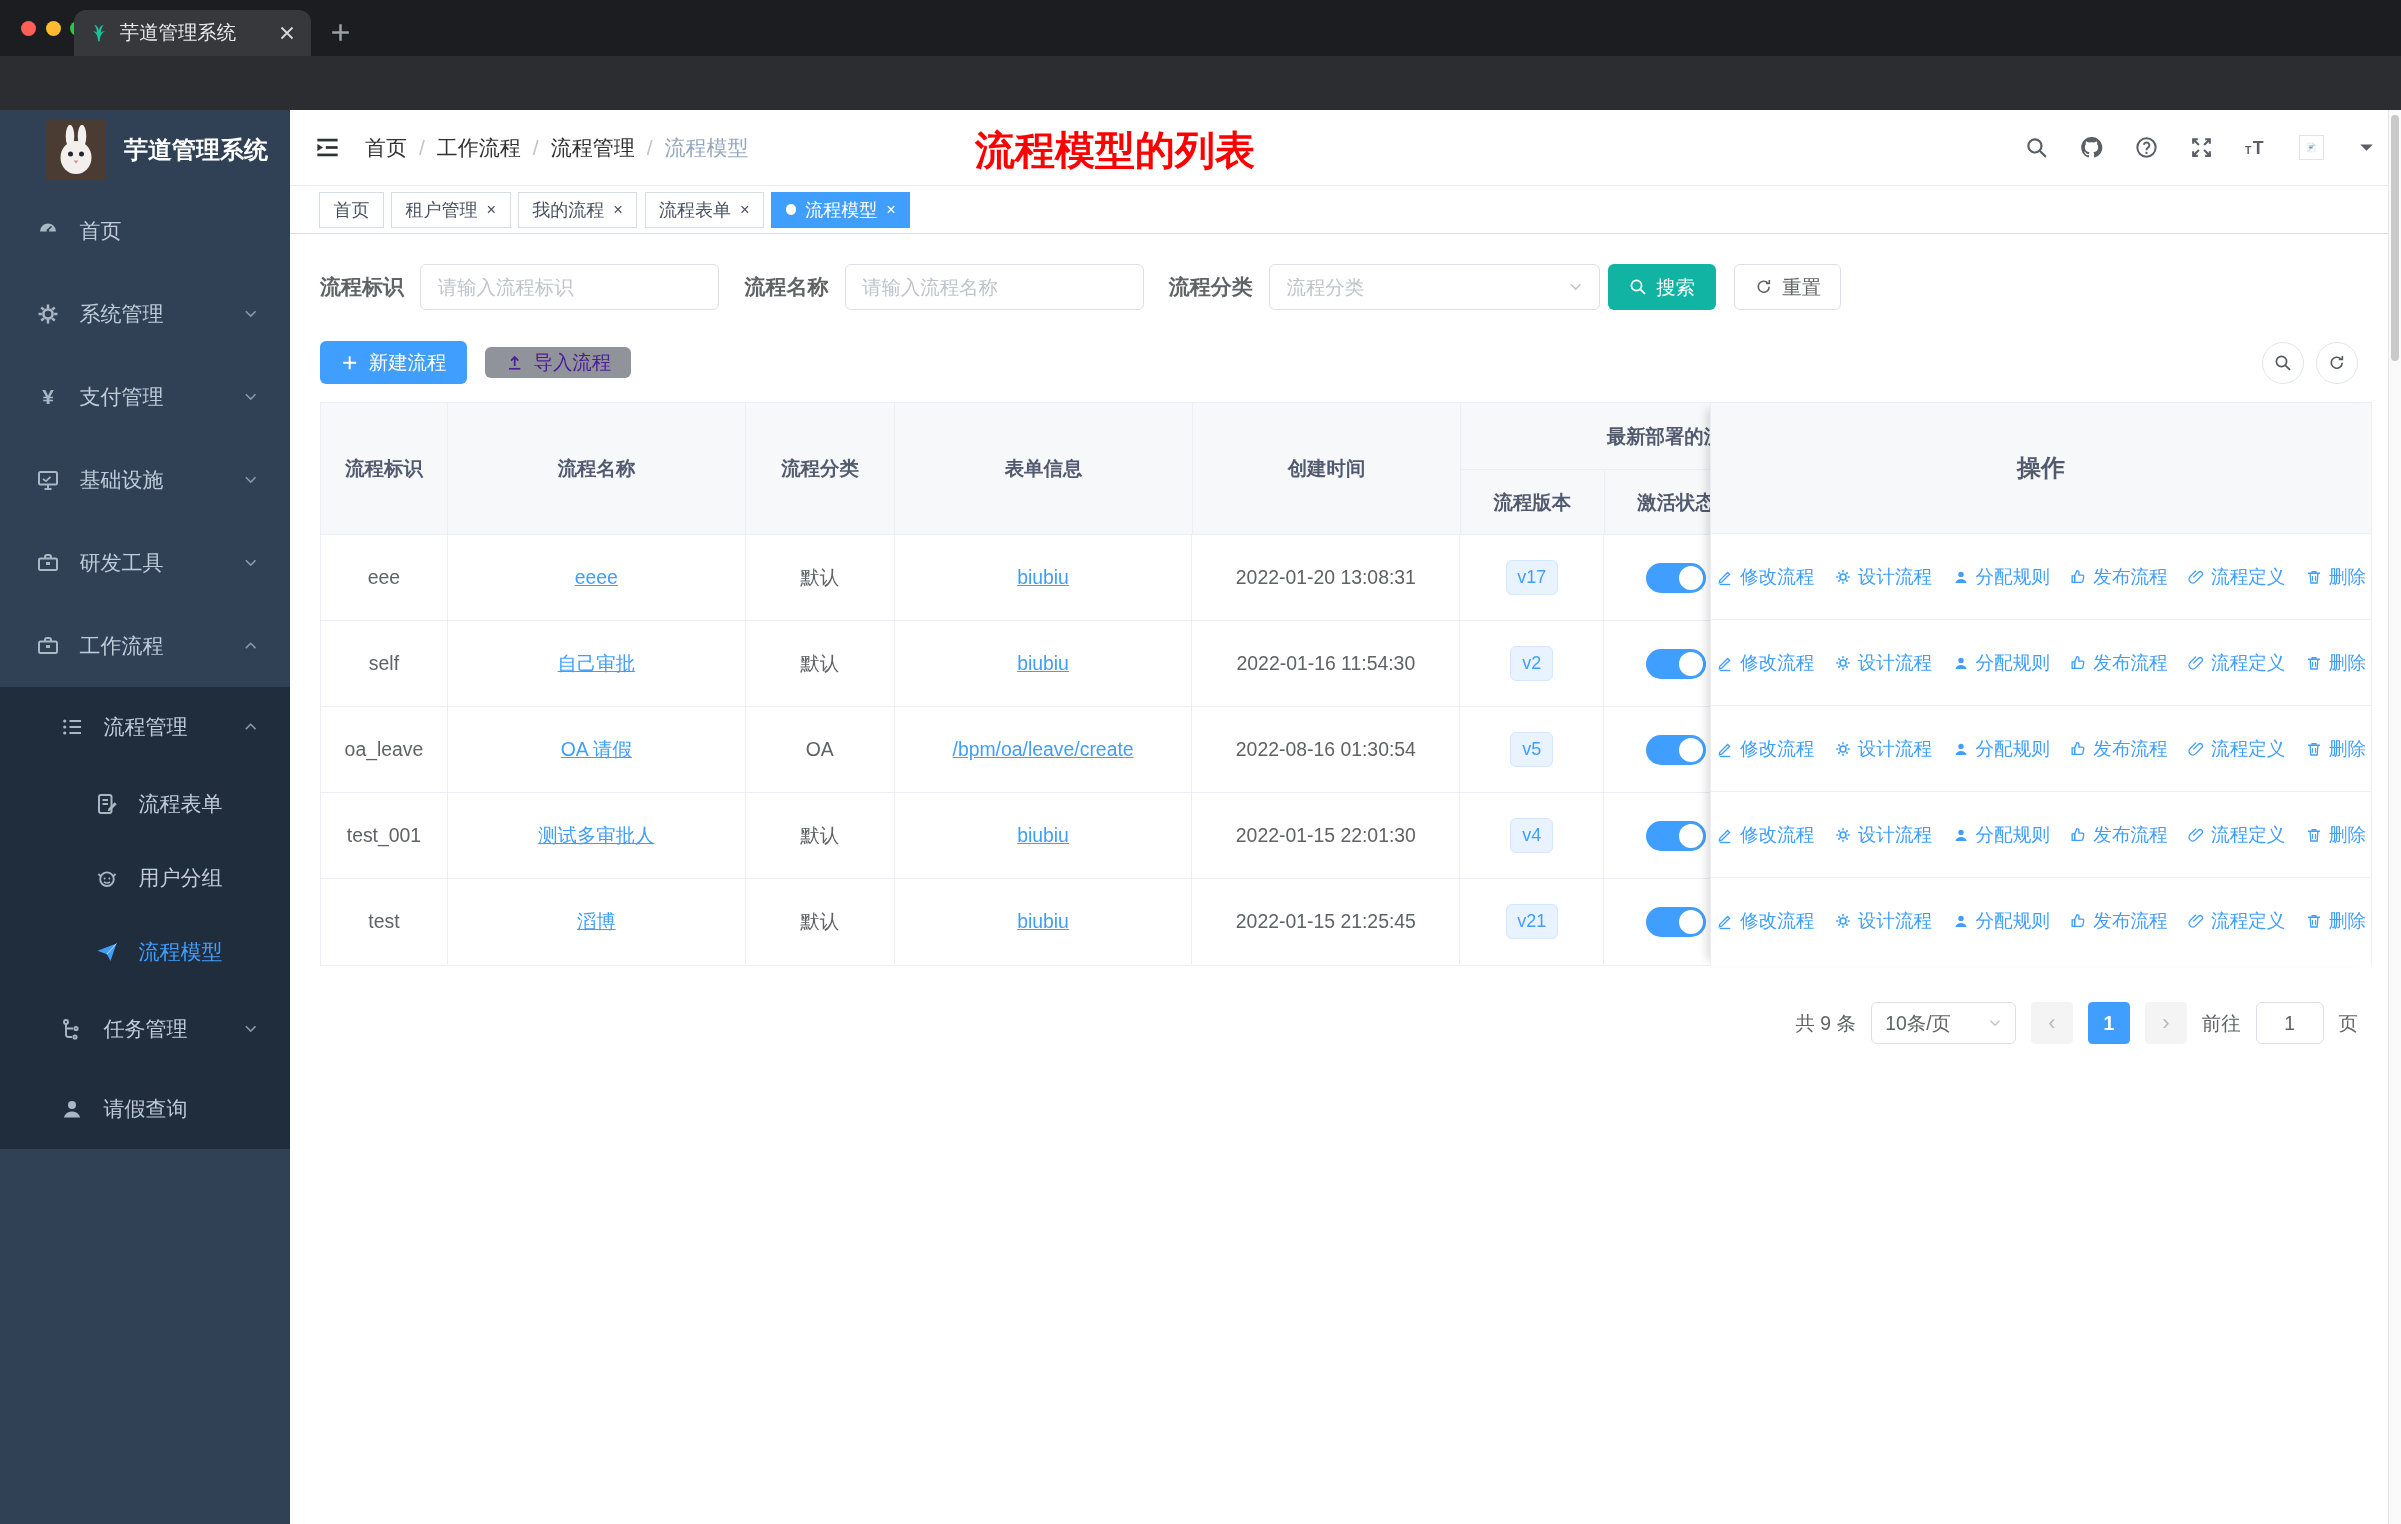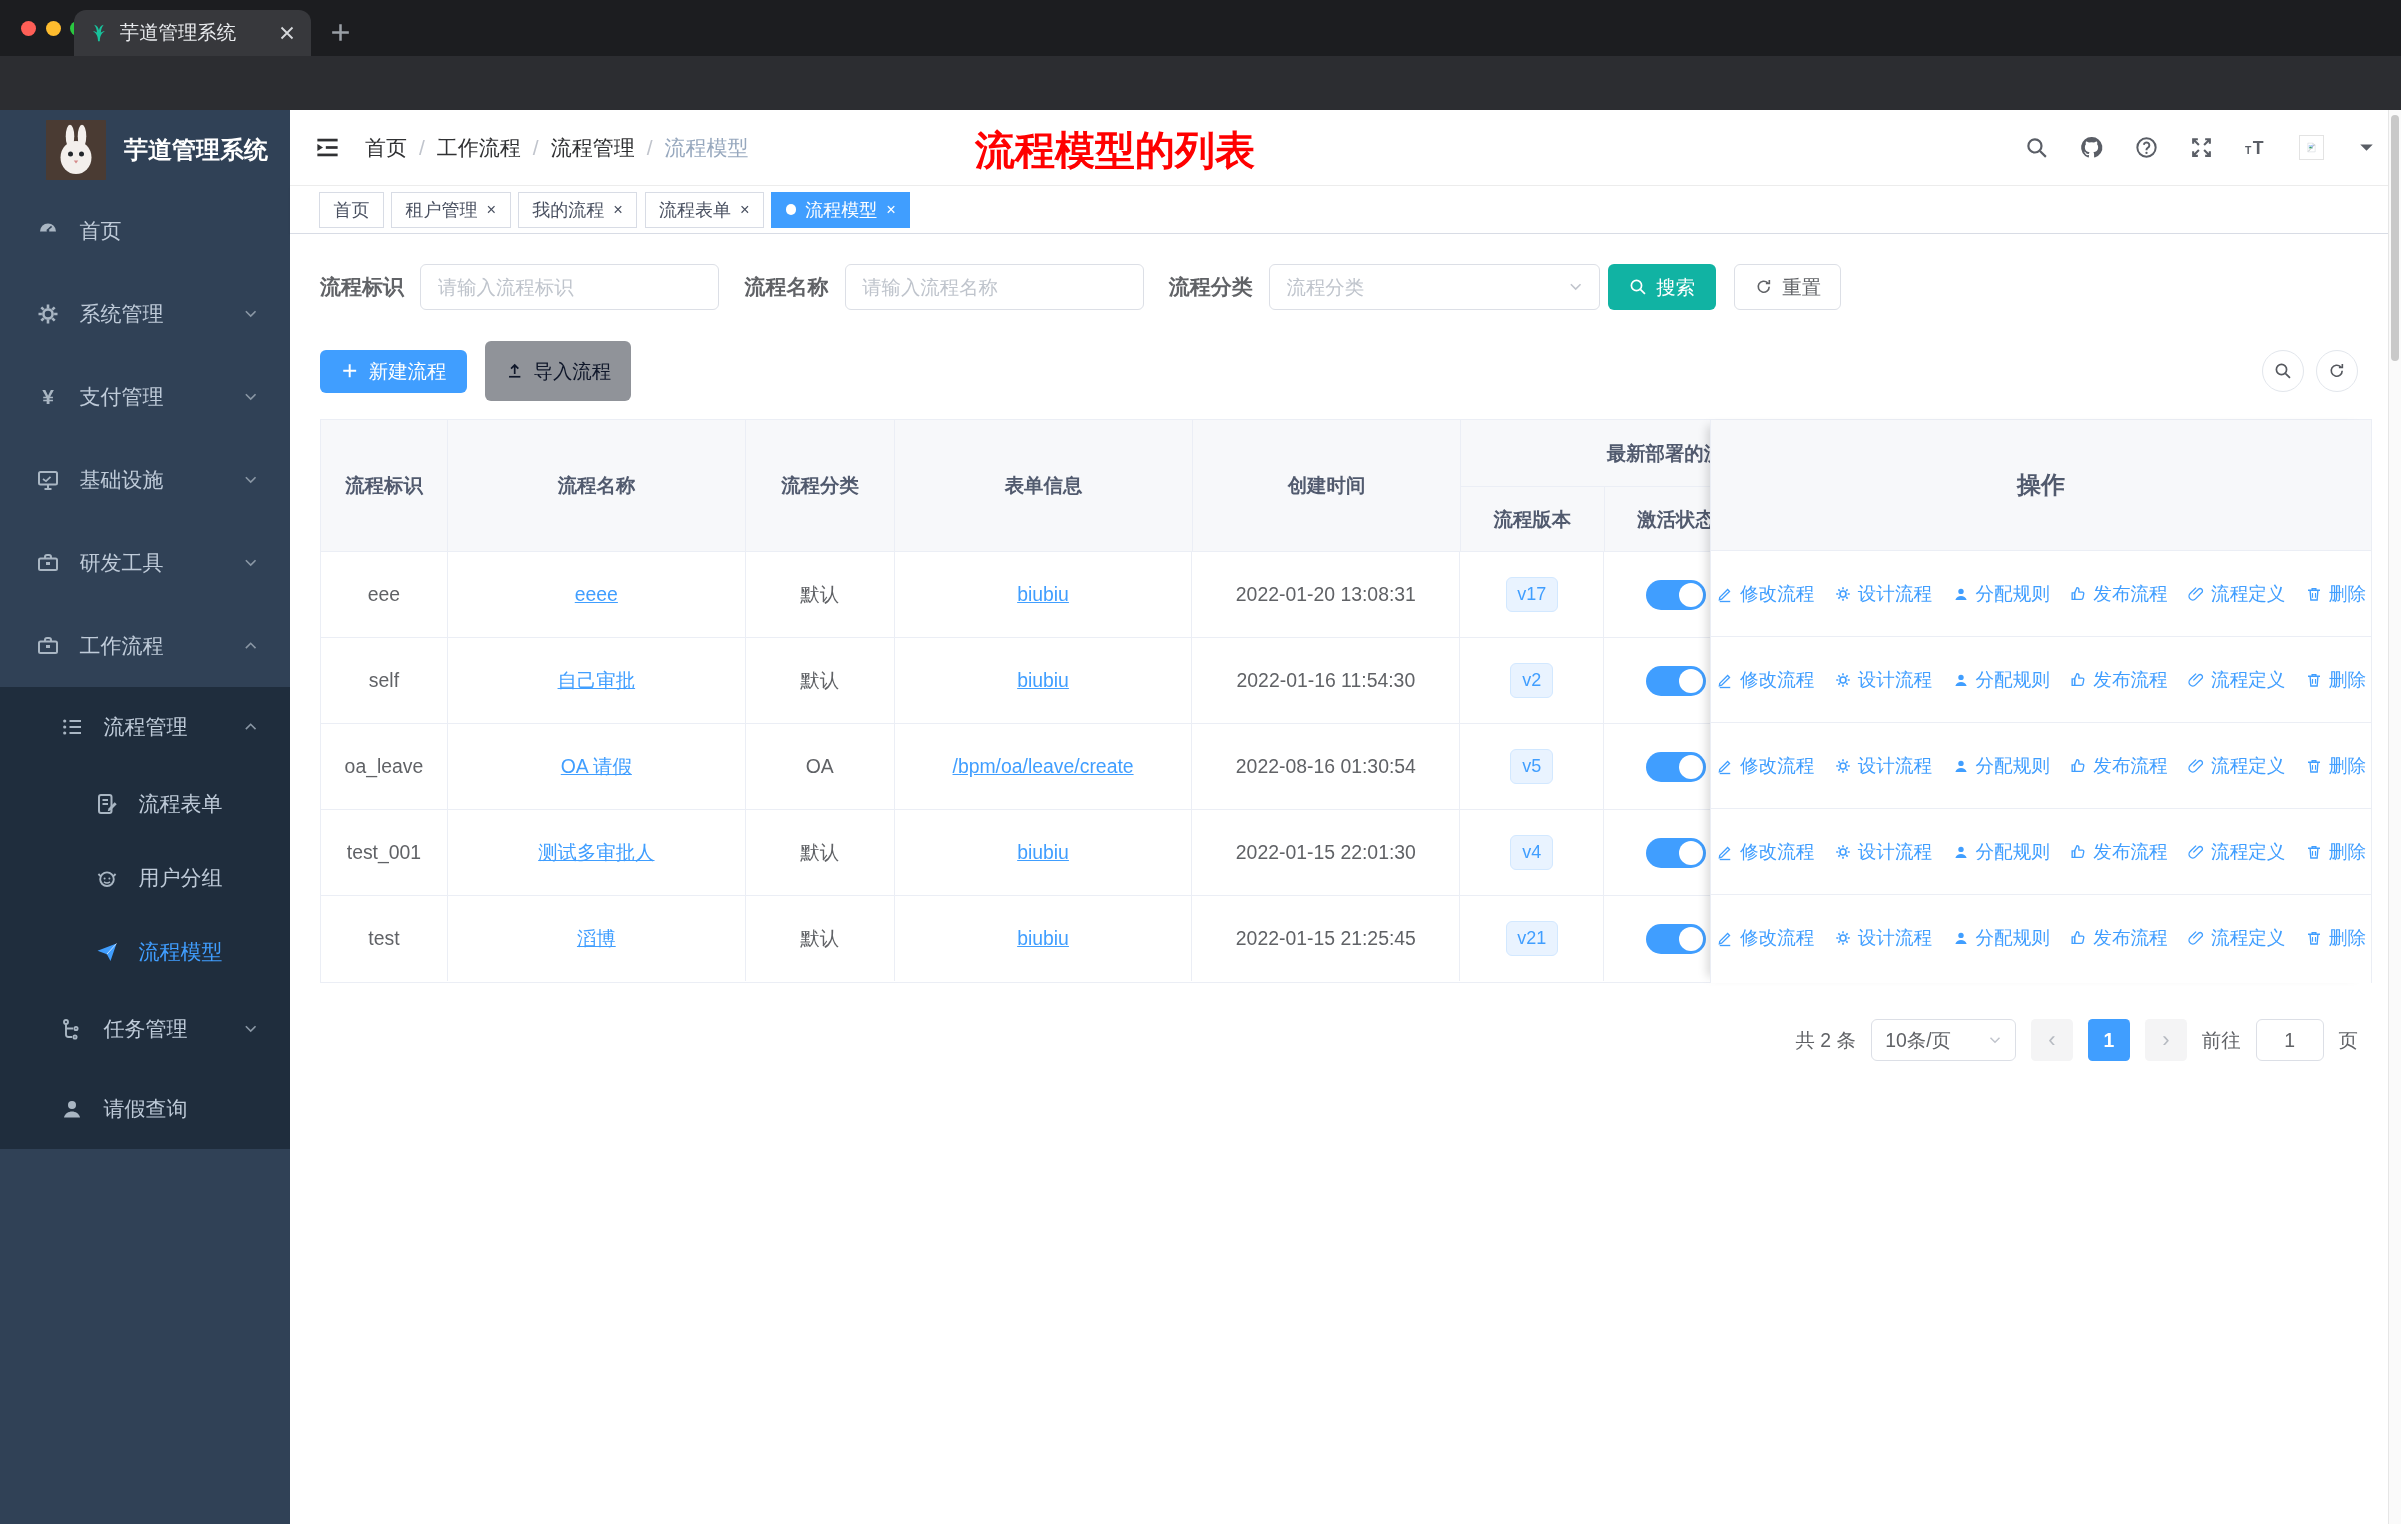--- a/index.html
+++ b/index.html
@@ -85,21 +85,21 @@
   .fselect .chev { position:absolute; right:15px; top:13.4px; width:19.4px; height:19.4px; color:#c0c4cc; }
   .btn { height:46px; border-radius:6px; font-size:19.4px; display:inline-flex; align-items:center;
     justify-content:center; gap:9px; cursor:pointer; border:0.7px solid transparent; padding:0 19.4px; }
   .btn .ic { width:19.4px; height:19.4px; }
   .btn-search { background:#11b3a3; color:#fff; margin-left:7.4px; }
   .btn-reset { background:#fff; color:#606266; border-color:#dcdfe6; margin-left:18px; }
 
   
   .actions-row { margin-top:31px; display:flex; align-items:center; }
   .btn-create { background:#409eff; color:#fff; height:43px; }
-  .btn-import { background:#909399; color:#0f172a; height:60px; margin-left:18px; }
+  .btn-import { background:#909399; color:#4c1d95; height:31px; margin-left:18px; }
   .right-tools { margin-left:auto; display:flex; gap:12px; }
   .circbtn { width:42px; height:42px; border-radius:50%; border:0.7px solid #e2e6ec; background:#fff;
     color:#55585e; display:flex; align-items:center; justify-content:center; cursor:pointer; }
   .circbtn .ic { width:19.4px; height:19.4px; }
 
   
   .tablewrap { position:relative; margin-top:18px; width:2052px; height:564px; border:0.7px solid #ebeef5; }
   .basetable { position:absolute; left:0; top:0; width:1606px; }
   .thead { display:flex; height:131px; }
   .th, .td { border-right:0.7px solid #ebeef5; display:flex; align-items:center; justify-content:center; }
@@ -1001,21 +1001,21 @@
                 </svg>
               </span>
               <span>删除</span>
             </span>
           </div>
         </div>
     </div>
   </div>
 
   <div class="pager">
-    <span>共 2 条</span>
+    <span>共 9 条</span>
     <span class="psel">
       <span>10条/页</span>
       <span class="ic chev">
           <svg viewBox="0 0 24 24" xmlns="http://www.w3.org/2000/svg">
             <path d="M6 9l6 6 6-6" fill="none" stroke="currentColor" stroke-width="2"></path>
           </svg>
         </span>
     </span>
     <span class="pbtn">‹</span>
     <span class="pcur">1</span>

